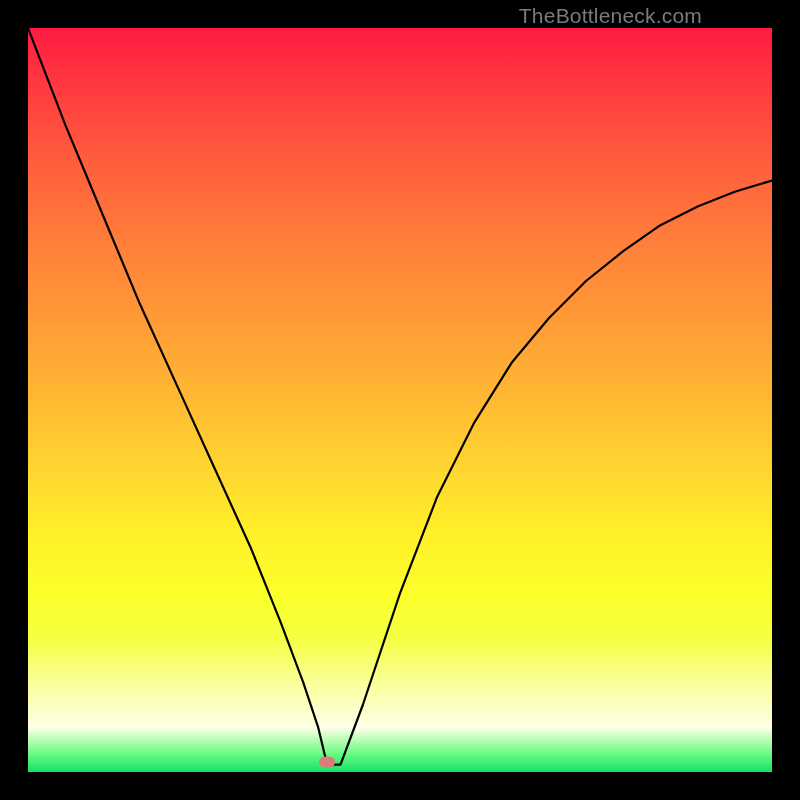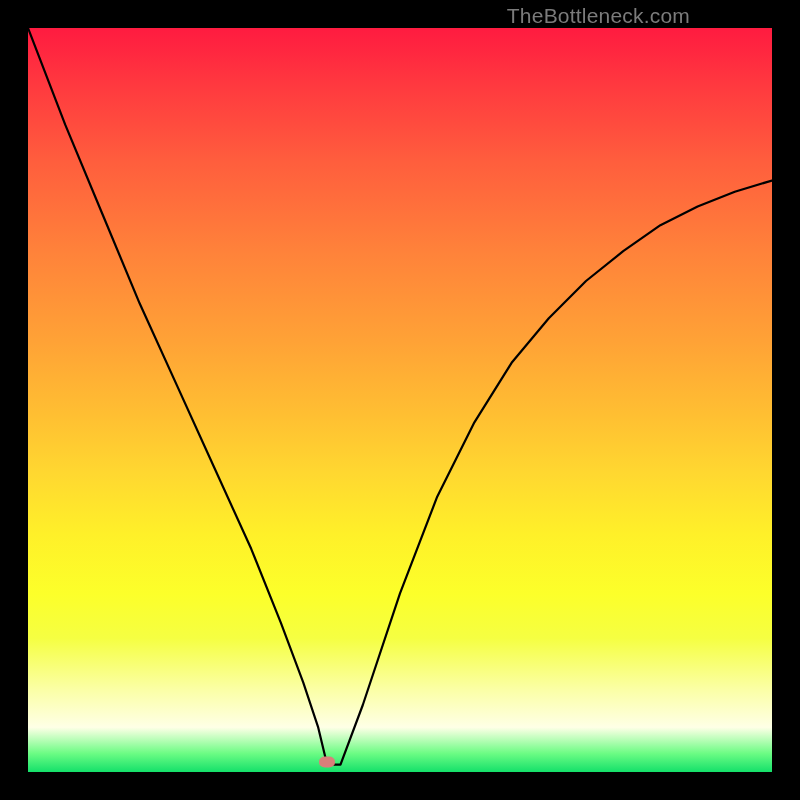--- a/index.html
+++ b/index.html
@@ -11,20 +11,21 @@
     overflow: hidden;
     font-family: Arial, Helvetica, sans-serif;
   }
   .frame {
     position: absolute;
     left: 0;
     top: 0;
     width: 700px;
     height: 800px;
     background: #000;
+    padding-left: 12px;
   }
   .plot-area {
     position: absolute;
     left: 28px;
     top: 28px;
     width: 744px;
     height: 744px;
     background: linear-gradient(to bottom,
       #ff1b40 0%,
       #ff3a3f 8%,

